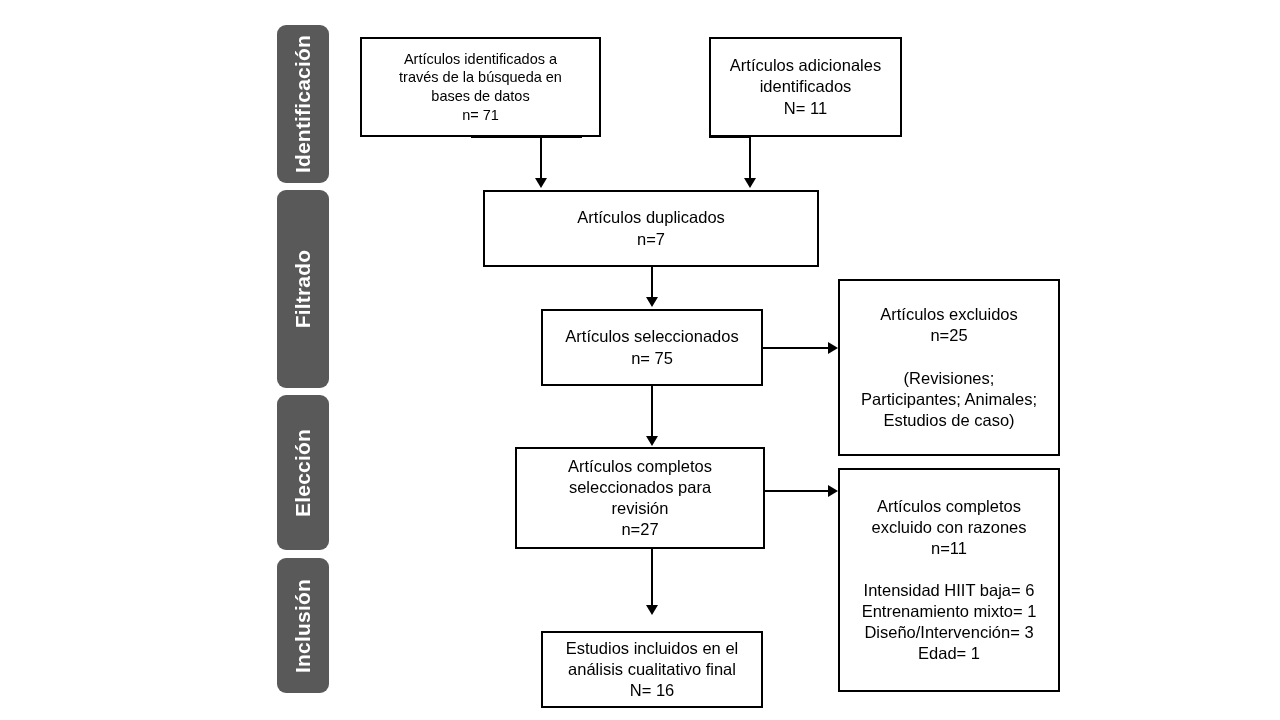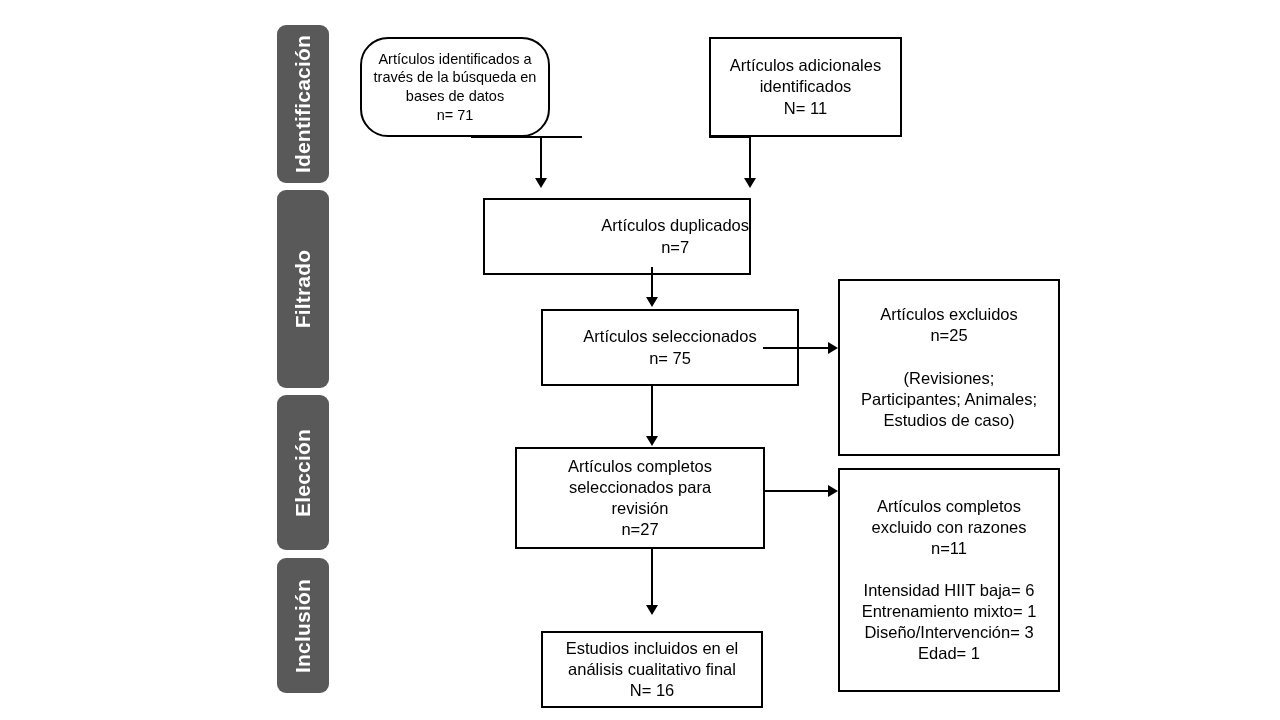--- a/index.html
+++ b/index.html
@@ -94,39 +94,39 @@
   </div>
 
   <div class="stage-bar" style="left:277px; top:395px; width:52px; height:155px;">
     <span class="stage-label">Elección</span>
   </div>
 
   <div class="stage-bar" style="left:277px; top:558px; width:52px; height:135px;">
     <span class="stage-label">Inclusión</span>
   </div>
 
-  <div class="box" style="left:360px; top:37px; width:190px; height:100px;border-radius:28px;">
+  <div class="box" style="left:360px; top:37px; width:241px; height:100px;">
     <div class="box-text f13">Artículos  identificados a
 través de la búsqueda en
 bases de datos
 n= 71</div>
   </div>
 
   <div class="box" style="left:709px; top:37px; width:193px; height:100px;">
     <div class="box-text f16">Artículos adicionales
 identificados
 N= 11</div>
   </div>
 
-  <div class="box" style="left:483px; top:198px; width:268px; height:77px;justify-content:flex-end;">
+  <div class="box" style="left:483px; top:190px; width:336px; height:77px;">
     <div class="box-text f16">Artículos duplicados
 n=7</div>
   </div>
 
-  <div class="box" style="left:541px; top:309px; width:258px; height:77px;">
+  <div class="box" style="left:541px; top:309px; width:222px; height:77px;">
     <div class="box-text f16">Artículos seleccionados
 n= 75</div>
   </div>
 
   <div class="box" style="left:838px; top:279px; width:222px; height:177px;">
     <div class="box-text f16">Artículos excluidos
 n=25
 
 (Revisiones;
 Participantes; Animales;

